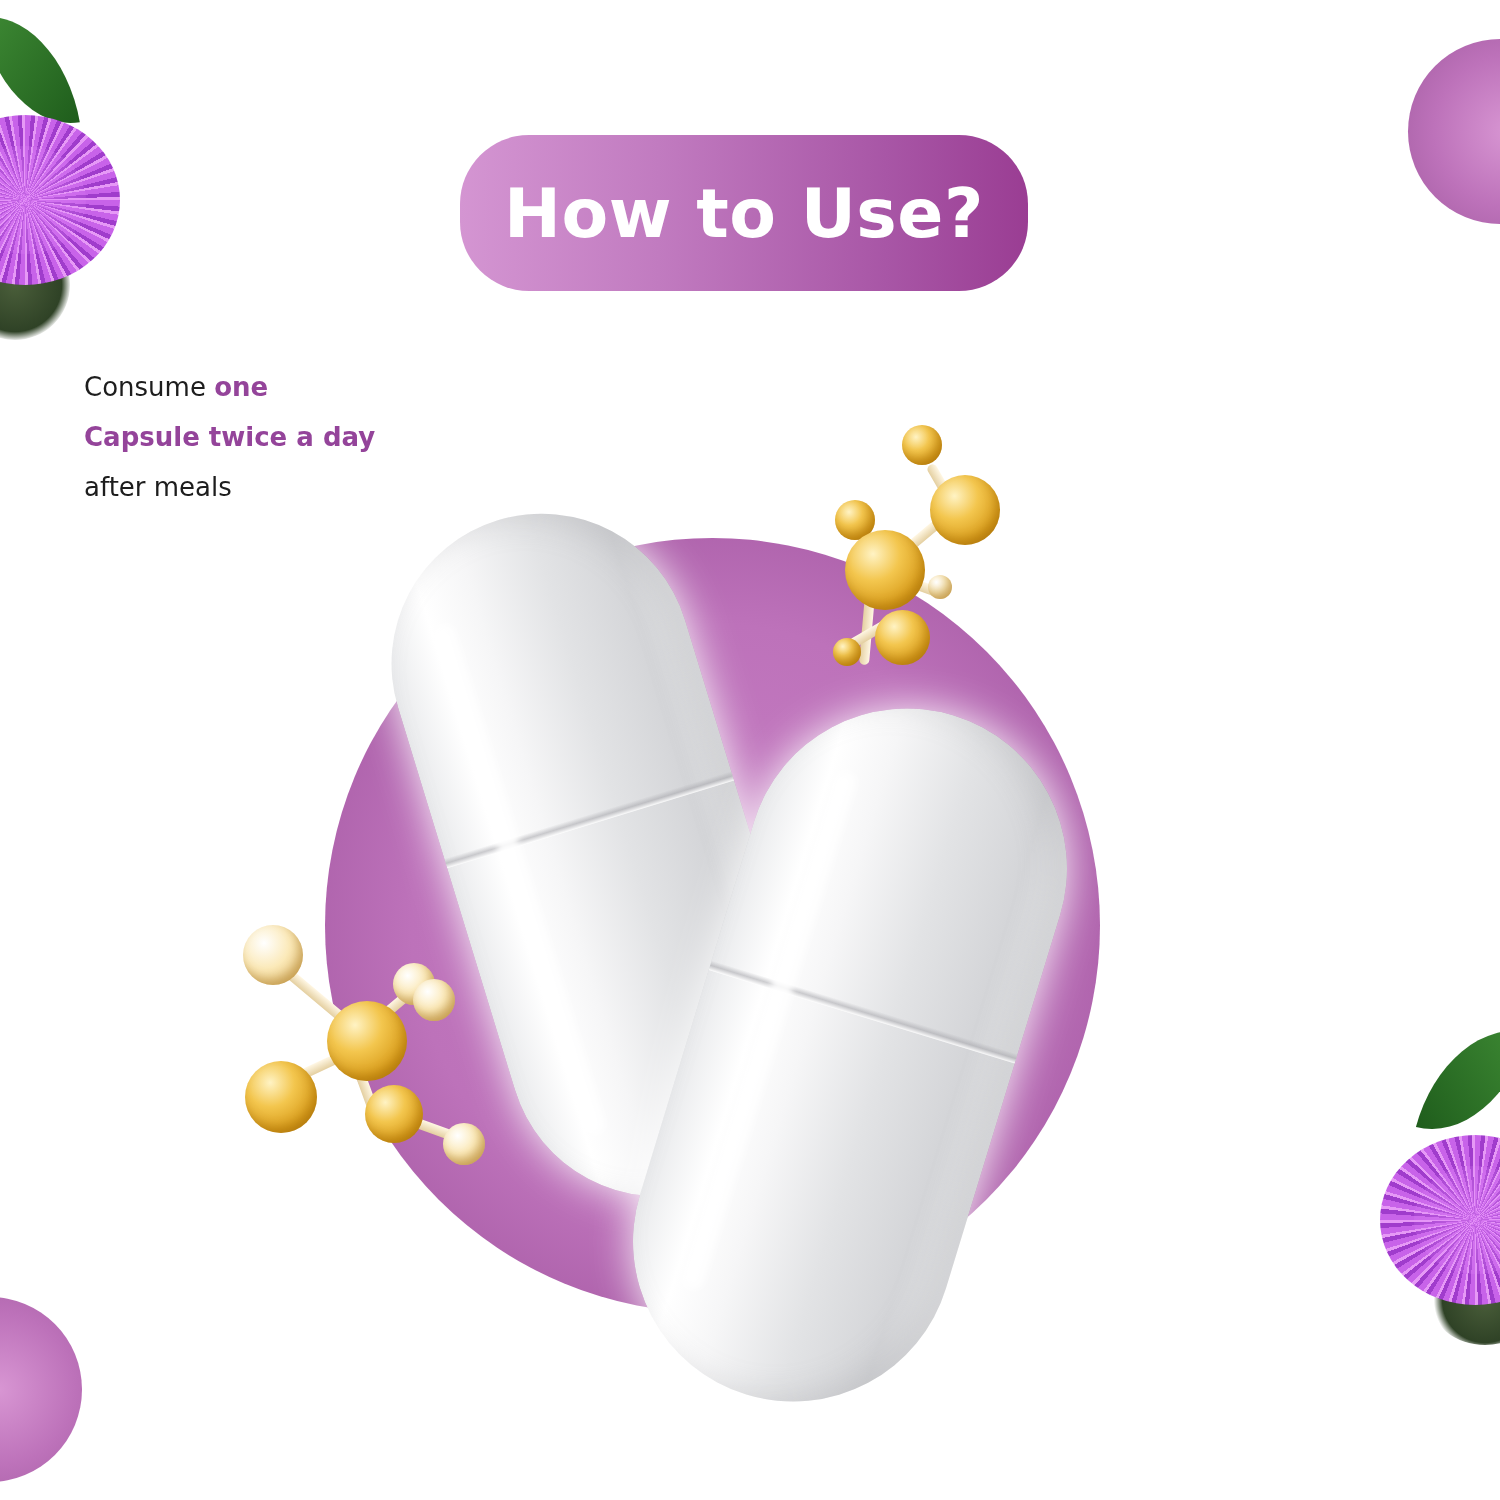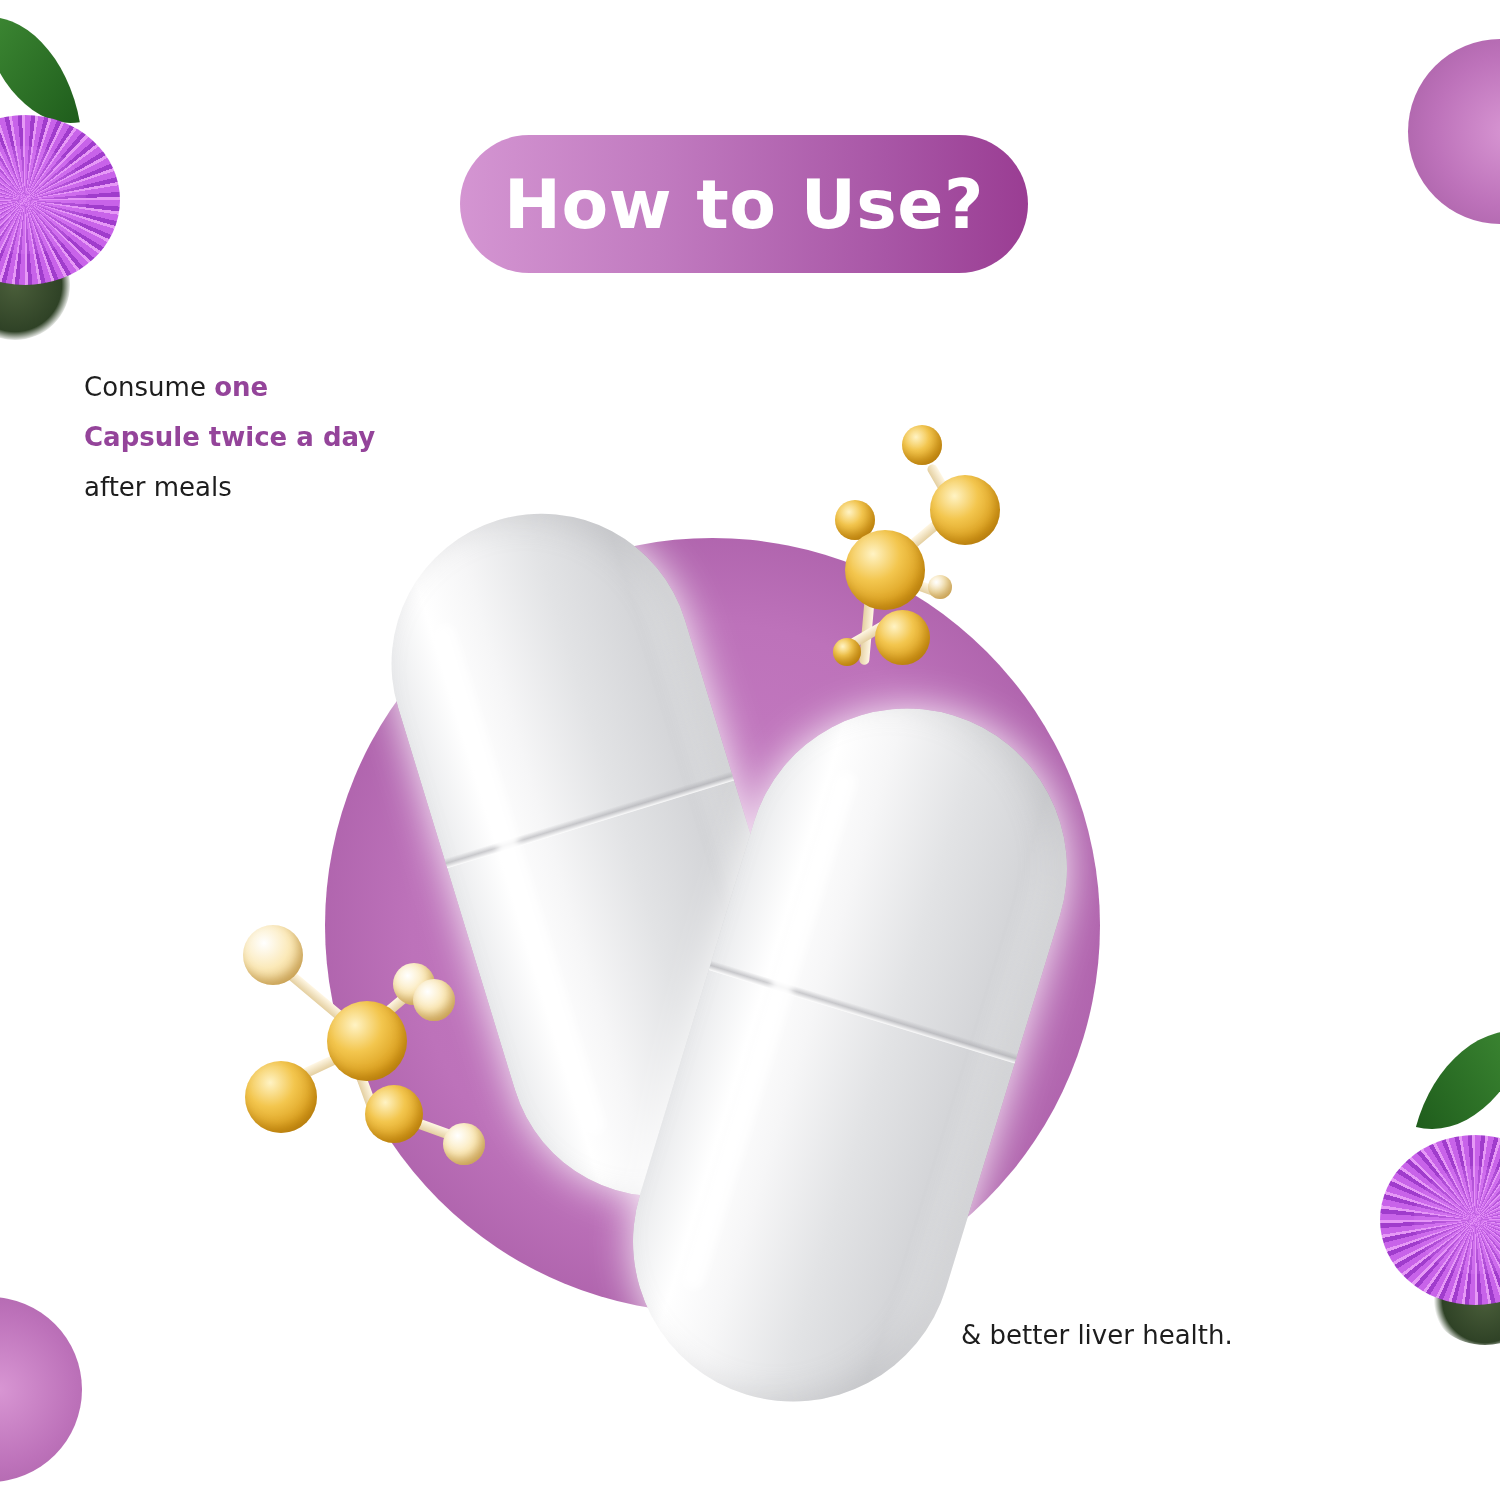--- a/index.html
+++ b/index.html
@@ -5,21 +5,21 @@
     html, body { margin: 0; padding: 0; }
     body {
       width: 1500px; height: 1500px; position: relative; overflow: hidden;
       background: #ffffff;
       font-family: "Liberation Sans", "DejaVu Sans", sans-serif;
     }
     .abs { position: absolute; }
 
     
     .title-pill {
-      left: 460px; top: 135px; width: 568px; height: 138px;
+      left: 460px; top: 135px; width: 568px; height: 156px;
       border-radius: 69px;
       background: linear-gradient(90deg, #d495d2 0%, #c17bc0 35%, #a856a6 75%, #9a3d93 100%);
       display: flex; align-items: center; justify-content: center;
     }
     .title-pill span {
       color: #ffffff; font-weight: 700; font-size: 68px; letter-spacing: 0.5px;
       font-family: "DejaVu Sans", "Liberation Sans", sans-serif;
     }
 
     
@@ -166,16 +166,13 @@
   <div class="atom pale" style="left:8px;top:10px;width:60px;height:60px;"></div>
   <div class="atom pale" style="left:158px;top:48px;width:42px;height:42px;"></div>
   <div class="atom pale" style="left:178px;top:64px;width:42px;height:42px;"></div>
   <div class="atom" style="left:92px;top:86px;width:80px;height:80px;"></div>
   <div class="atom" style="left:10px;top:146px;width:72px;height:72px;"></div>
   <div class="atom" style="left:130px;top:170px;width:58px;height:58px;"></div>
   <div class="atom pale" style="left:208px;top:208px;width:42px;height:42px;"></div>
 </div>
 
 <div class="abs text-block right-text">
-  <div>
-    <span>&amp; better liver health.</span>
-  </div>
 </div>
 
 </body></html>

